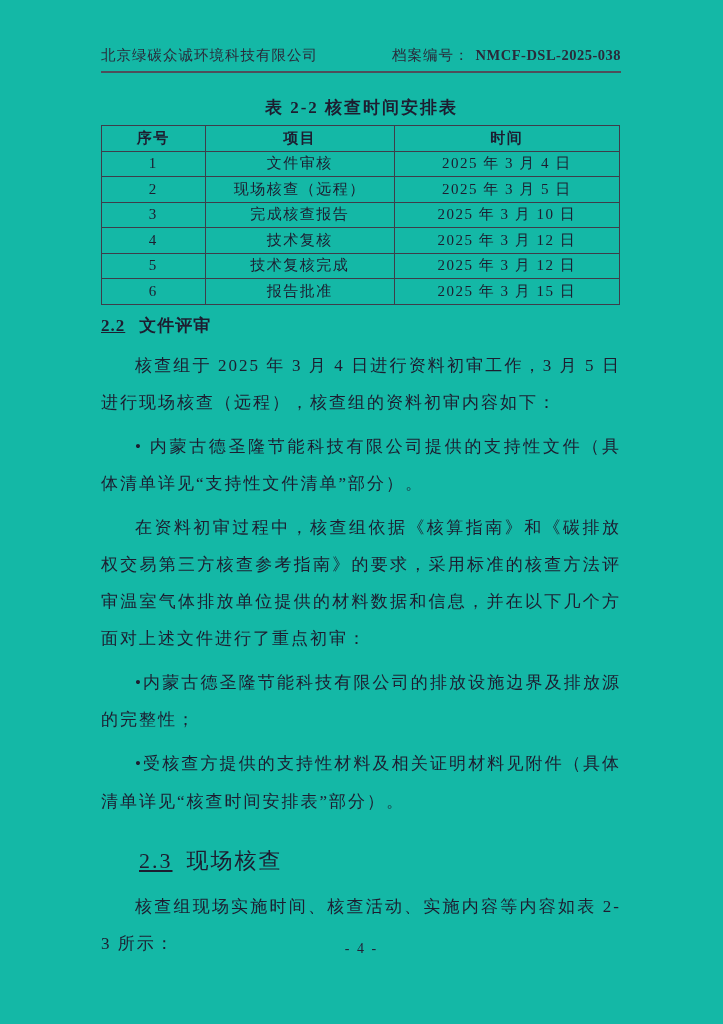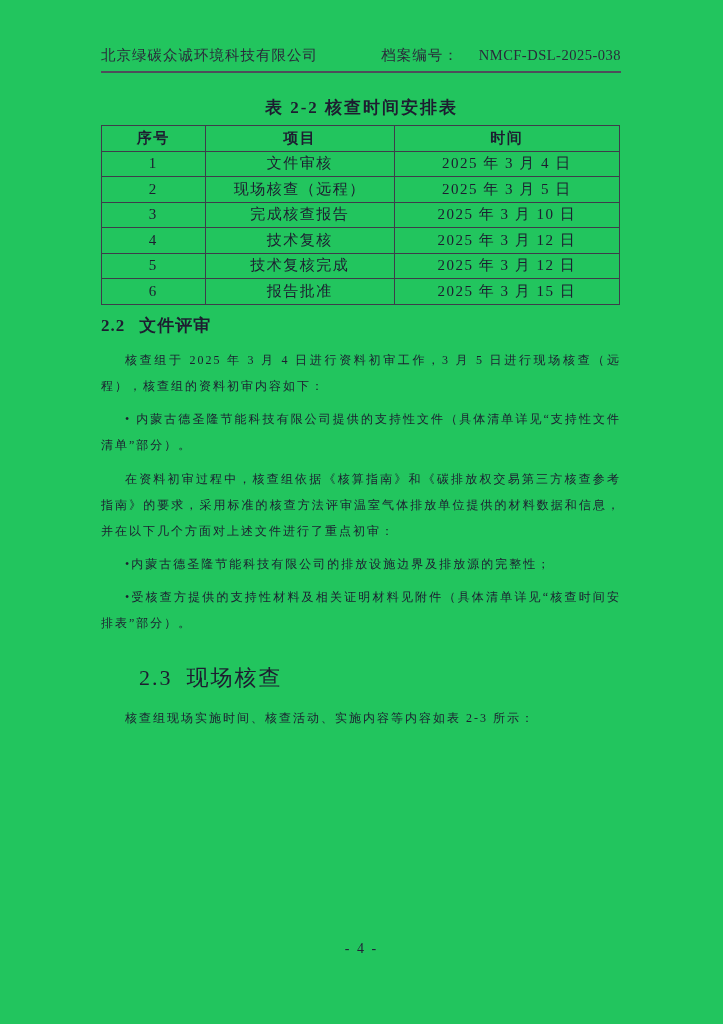--- a/index.html
+++ b/index.html
@@ -1,34 +1,34 @@
 <!DOCTYPE html>
 <html><head>
 <meta charset="utf-8">
 <style>
   html,body{margin:0;padding:0;background:#ffffff;}
   .page{
     position:relative;
     width:723px;height:1024px;
     margin:0 auto;
-    background:#22c55e;
+    background:#14b8a6;
     font-family:"Liberation Serif","DejaVu Serif",serif;
     color:#1d1d30;
     overflow:hidden;
   }
   
   .page-header{
     position:absolute;top:46px;left:101px;right:102px;
     display:flex;justify-content:space-between;align-items:flex-end;
     font-size:14.5px;letter-spacing:1px;color:#2a2a3a;
     border-bottom:2px solid #4e4e5a;
     padding-bottom:6px;
   }
   .file-no{white-space:nowrap;}
-  .file-no .value{font-weight:400;letter-spacing:.5px;margin-left:20px;}
+  .file-no .value{font-weight:700;letter-spacing:.5px;margin-left:6px;}
   
   .table-caption{
     position:absolute;top:96px;left:0;right:0;
     text-align:center;font-weight:bold;font-size:17px;letter-spacing:2px;font-family:Liberation Serif, serif;
   }
   
   table.schedule{
     position:absolute;top:125px;left:101px;
     width:519px;border-collapse:collapse;
     font-size:15px;letter-spacing:1.5px;
@@ -44,27 +44,27 @@
   .col-item{width:36.5%;}
   .col-time{width:43.5%;}
   
   .content{
     position:absolute;top:310px;left:101px;right:102px;
   }
   .h-sec{
     font-size:17px;font-weight:bold;letter-spacing:1px;
     margin:4px 0 10px 0;
   }
-  .h-sec .num{margin-right:14px;}
+  .h-sec .num{margin-right:14px;text-decoration:underline;}
   .h-sec.light{
     font-weight:normal;font-size:22px;
     margin:26px 0 12px 38px;letter-spacing:2px;
   }
   .para{
-    font-size:12px;line-height:2.18;letter-spacing:2px;
+    font-size:17px;line-height:2.18;letter-spacing:2px;
     text-align:justify;text-indent:2em;
     margin:0 0 7px 0;
   }
   
   .page-footer{
     position:absolute;top:941px;left:0;right:0;
     text-align:center;font-size:14px;letter-spacing:2px;color:#222238;
   }
 </style>
 </head>

